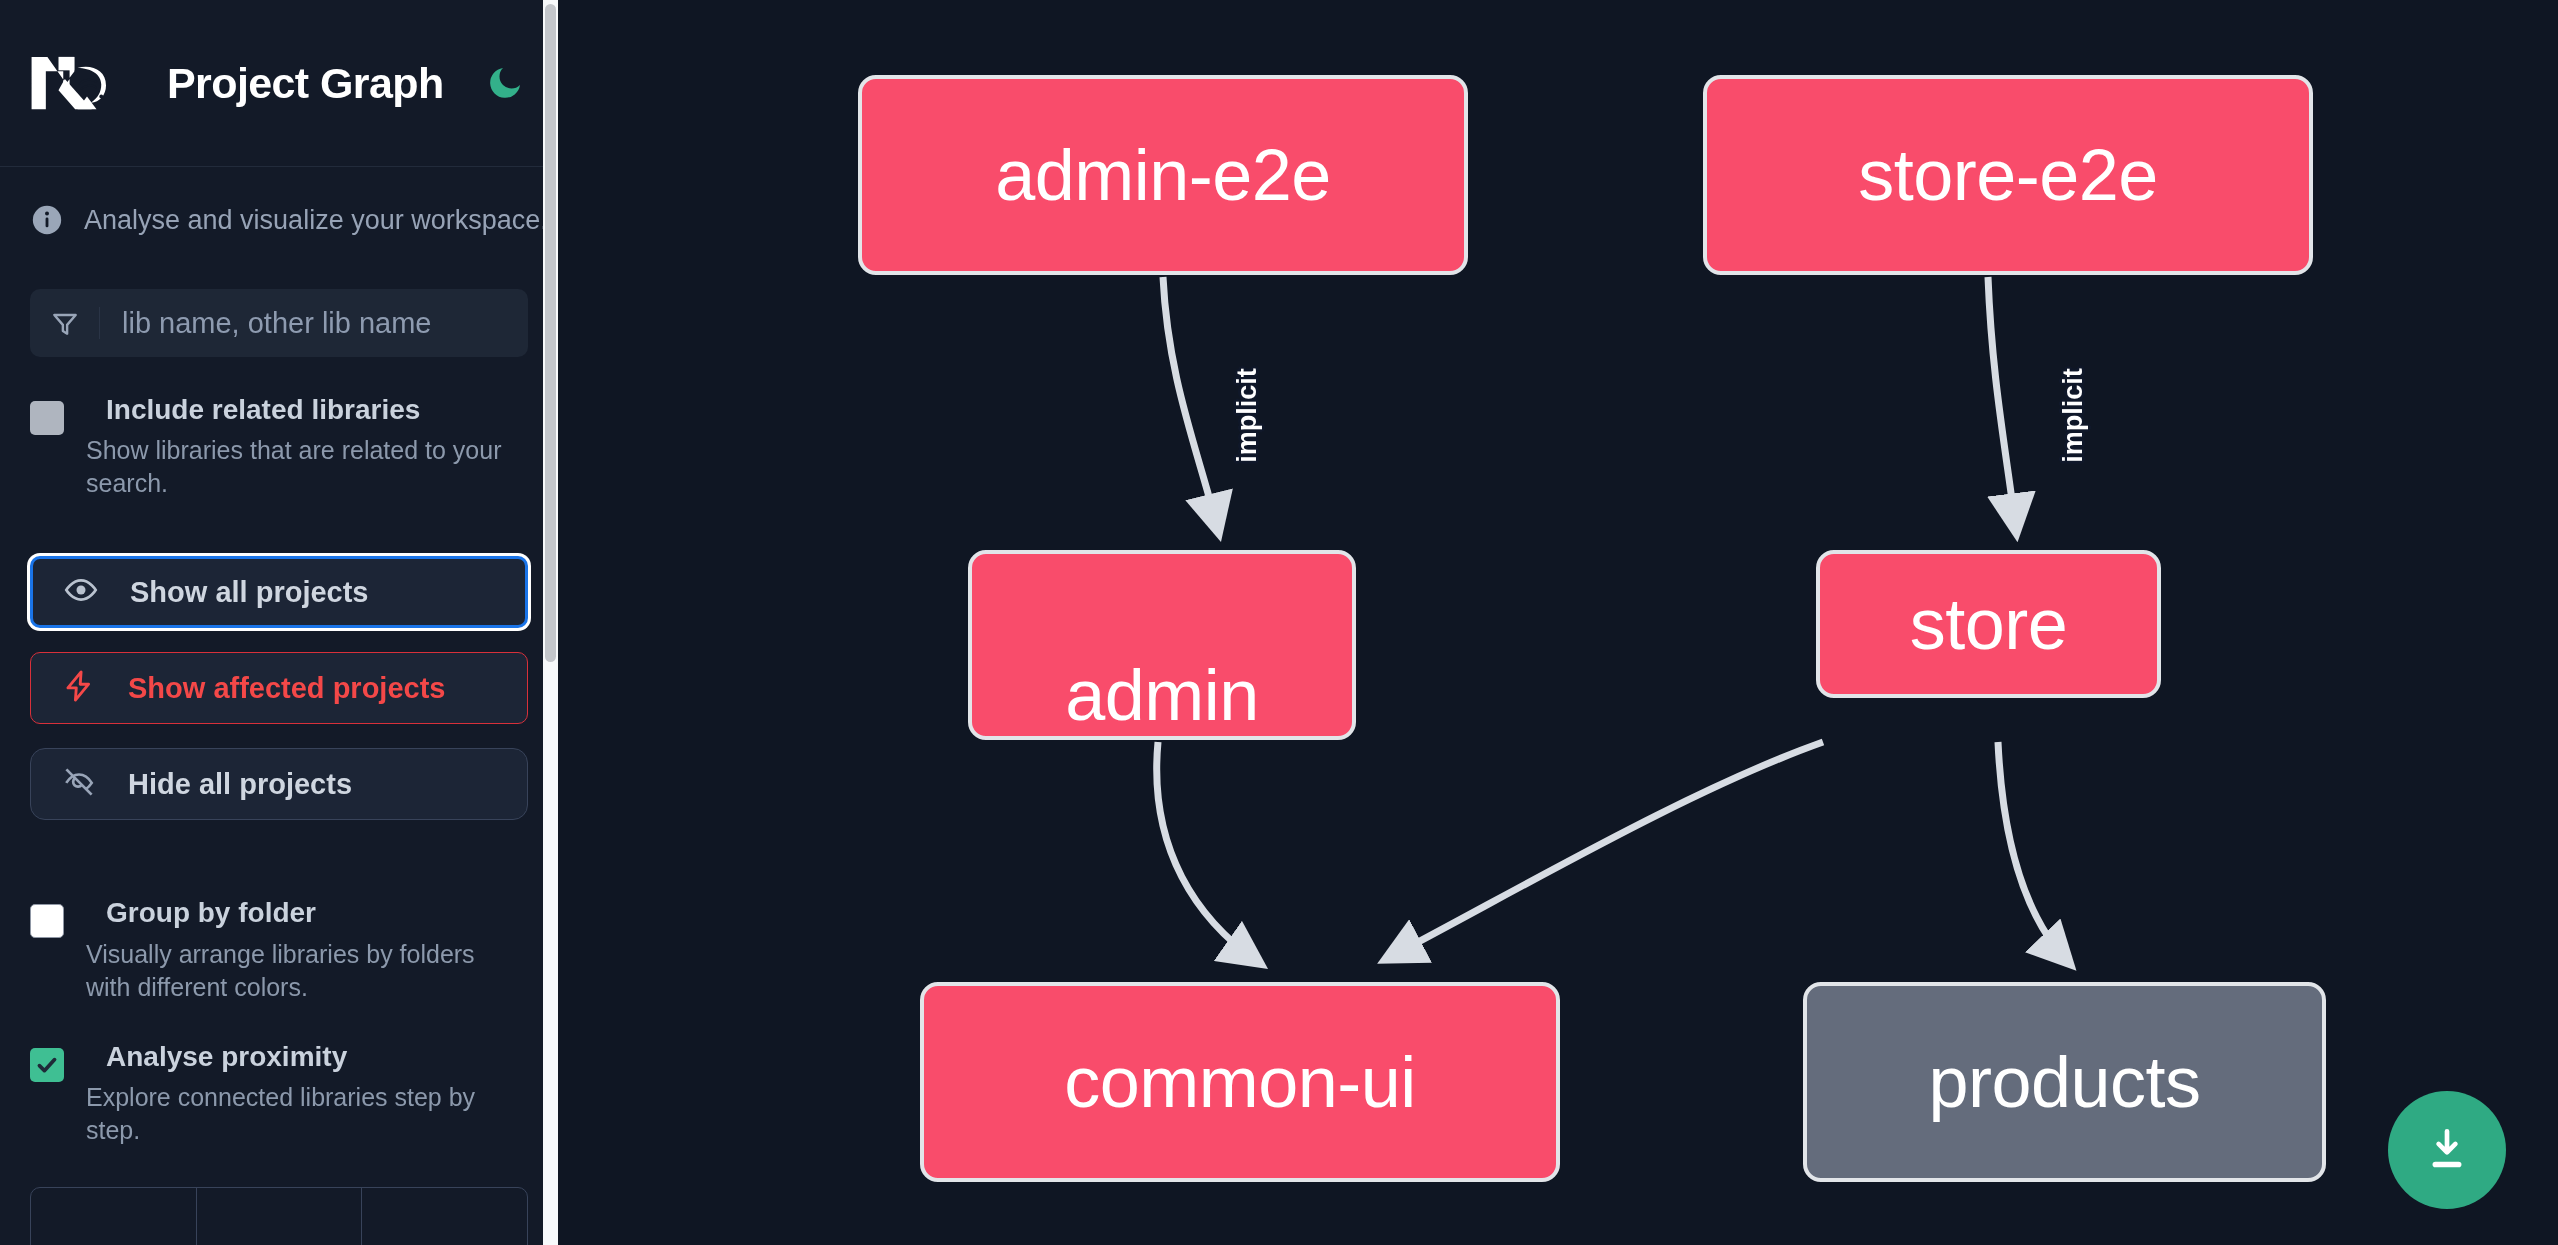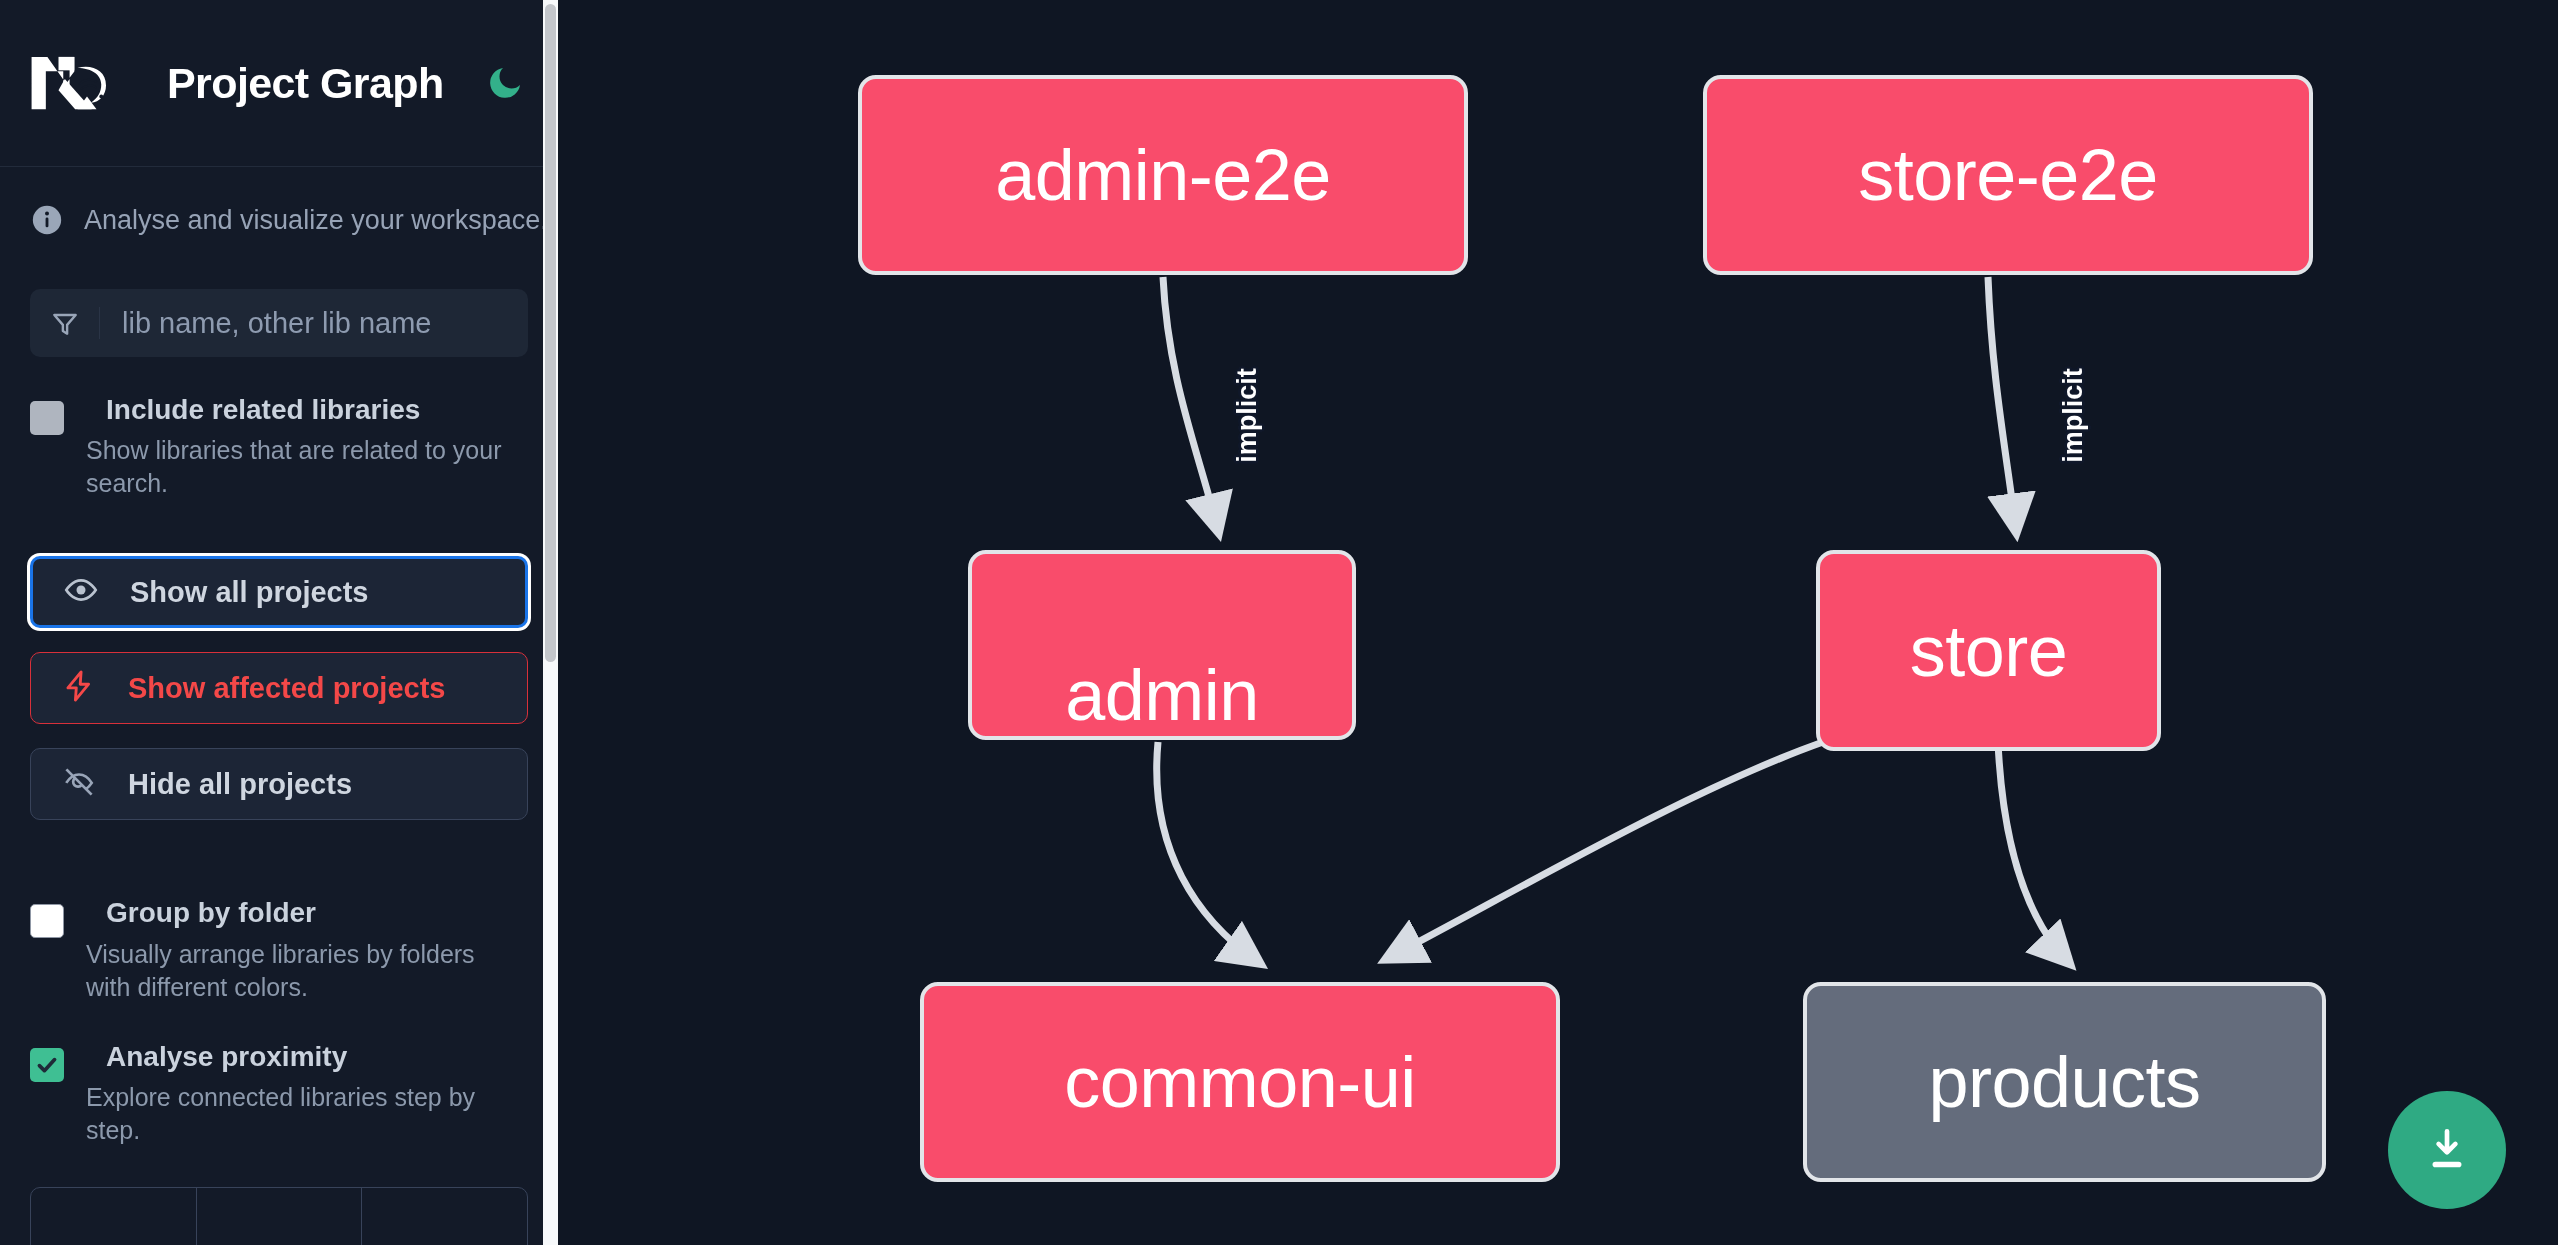--- a/index.html
+++ b/index.html
@@ -85,21 +85,21 @@
   .btn-label { font-size: 29px; font-weight: 700; margin-left: 26px; }
   .btn.focused {
     border: 3px solid #1A74E8;
     box-shadow: 0 0 0 3px #ffffff;
   }
   .btn.danger { border-color: #D8303A; }
   .btn.danger .btn-label { color: #F44848; }
   .btn .btn-label { color: #CFD6E0; margin-left: 31px; }
 
   #btn-show-all { margin-top: 56px; }
-  #btn-hide-all { margin-bottom: 0; }
+  #btn-hide-all { margin-bottom: 0; border-radius: 15px; }
 
   .group-gap { height: 40px; }
 
   .bottom-strip {
     margin: 40px 30px 0 30px;
     height: 60px;
     border: 1px solid #38435a;
     border-top-left-radius: 10px; border-top-right-radius: 10px;
     display: flex; overflow: hidden;
   }
@@ -302,21 +302,21 @@
 
     <div class="node pink" id="n-admin-e2e" style="left: 300px; top: 75px; width: 610px; height: 200px; background: rgb(249, 76, 107);">
         <span>admin-e2e</span>
       </div>
     <div class="node pink" id="n-store-e2e" style="left: 1145px; top: 75px; width: 610px; height: 200px; background: rgb(249, 76, 107);">
         <span>store-e2e</span>
       </div>
     <div class="node pink" id="n-admin" style="left: 410px; top: 550px; width: 388px; height: 190px; background: rgb(249, 76, 107); align-items: flex-end;">
         <span>admin</span>
       </div>
-    <div class="node pink" id="n-store" style="left: 1258px; top: 550px; width: 345px; height: 201px; background: rgb(249, 76, 107);">
+    <div class="node pink" id="n-store" style="left: 1258px; top: 550px; width: 345px; height: 148px; background: rgb(249, 76, 107);">
         <span>store</span>
       </div>
     <div class="node pink" id="n-common-ui" style="left: 362px; top: 982px; width: 640px; height: 200px; background: rgb(249, 76, 107);">
         <span>common-ui</span>
       </div>
     <div class="node gray" id="n-products" style="left: 1245px; top: 982px; width: 523px; height: 200px; background: rgb(100, 108, 124);">
         <span>products</span>
       </div>
 
     <div class="edge-label" id="el-0" style="left: 642px; top: 400px;">implicit</div>

